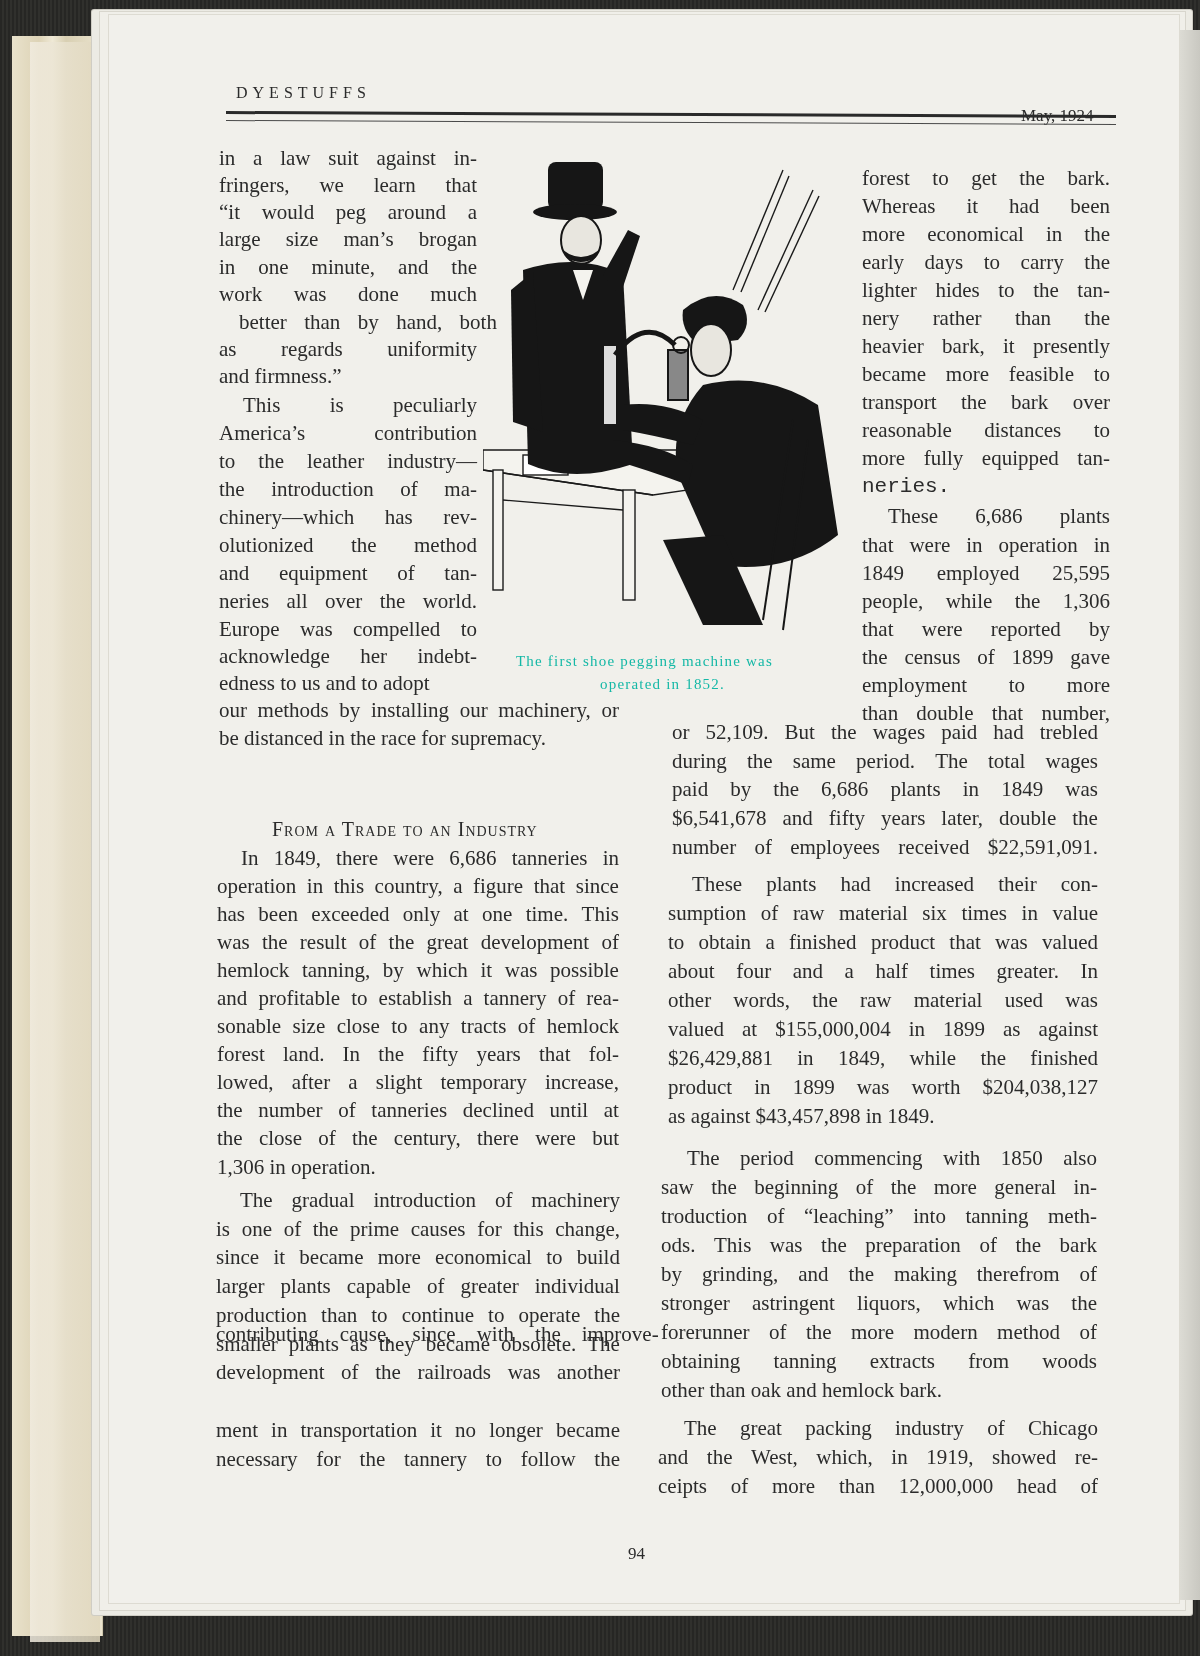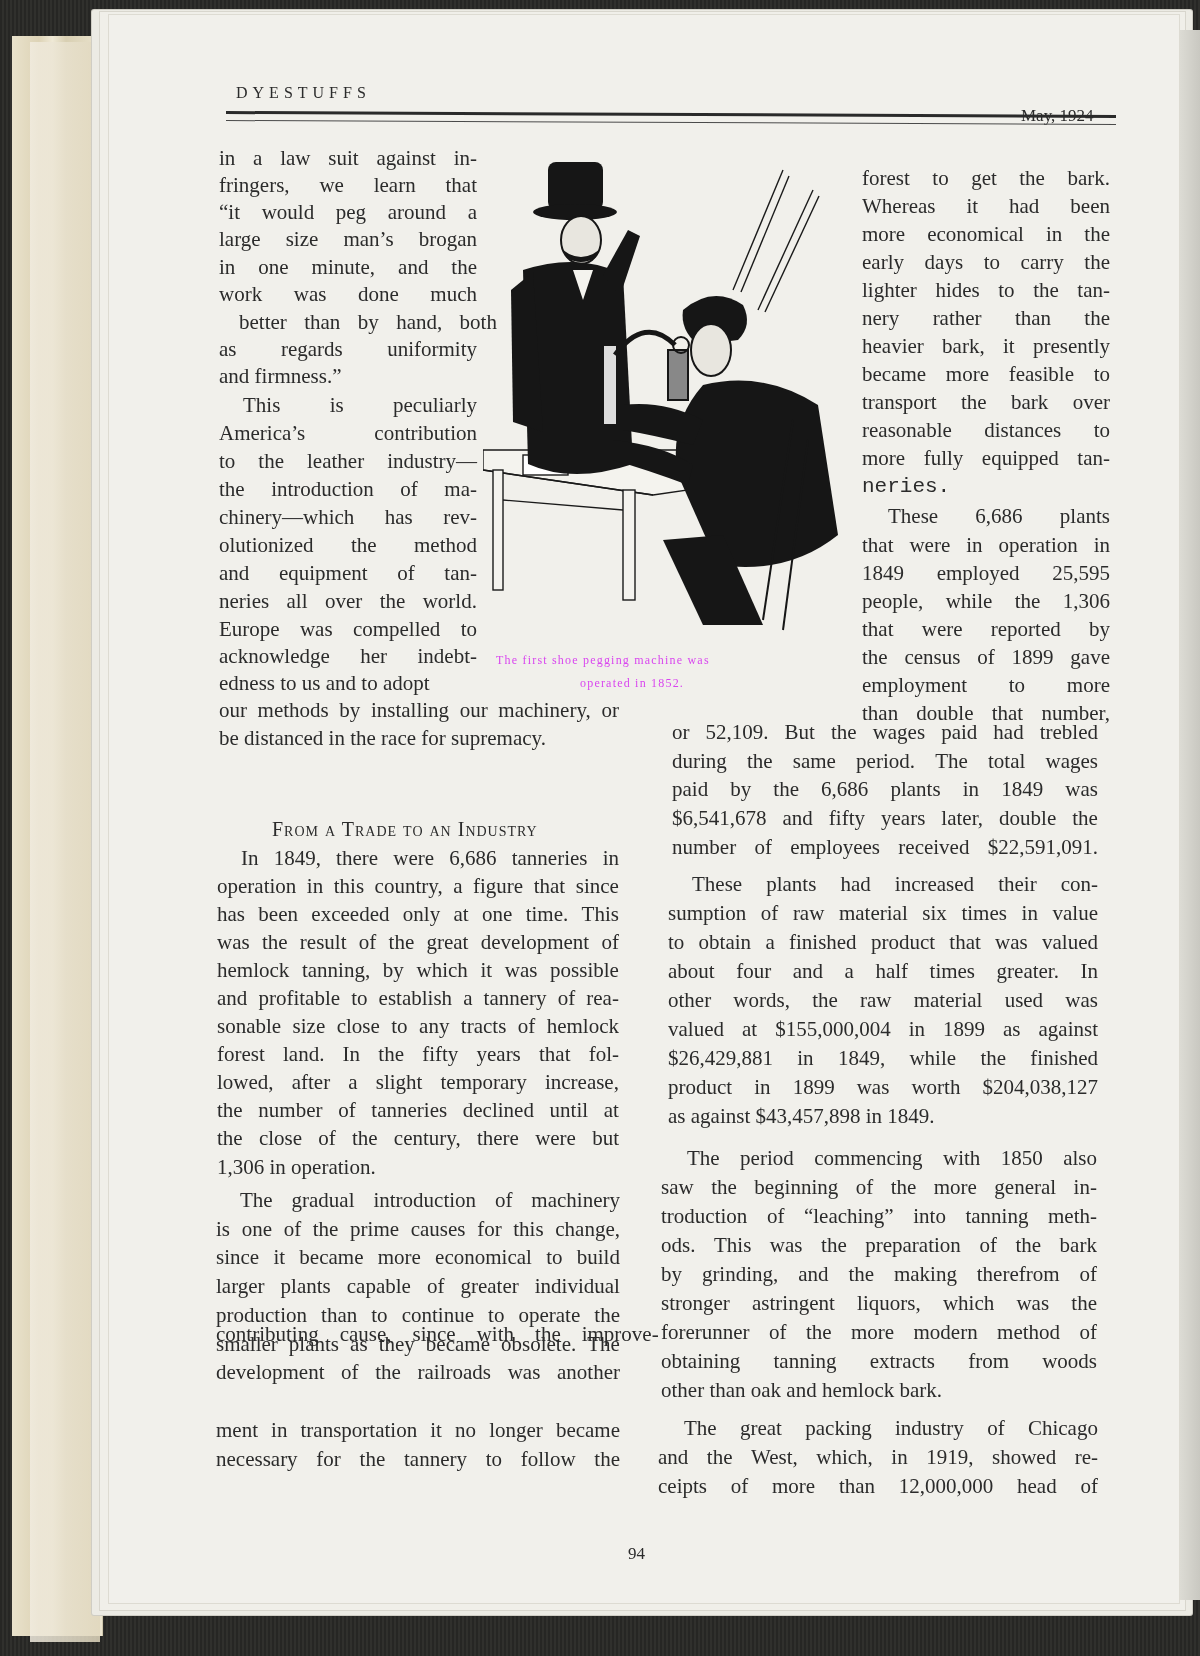--- a/index.html
+++ b/index.html
@@ -27,21 +27,21 @@
 
   .t { position:absolute; color:#2b2b2b; white-space:nowrap; font-size:21px; line-height:1; }
   .just { display:flex; justify-content:space-between; }
   .just > span { display:inline-block; }
 
   .hdr-title { position:absolute; left:236px; top:84px; font-size:16px; letter-spacing:5px; color:#2b2b2b;font-family:Liberation Serif, serif; }
   .hdr-date { position:absolute; left:1021px; top:106px; font-size:17px; color:#2b2b2b; }
   .rule-thick { position:absolute; left:226px; top:111px; width:890px; height:3px; background:#2a2a2a; transform:skewY(0.25deg); transform-origin:left; }
   .rule-thin { position:absolute; left:226px; top:120px; width:890px; height:1px; background:#4a4a4a; transform:skewY(0.25deg); transform-origin:left; }
 
-  .caption { position:absolute; font-size:12px; letter-spacing:1.2px; color:#d946ef; text-align:center; }
+  .caption { position:absolute; font-size:15px; letter-spacing:1.2px; color:#14b8a6; text-align:center;margin-left:20px; }
   .section-heading { position:absolute; left:272px; top:818px; font-size:20px; color:#2b2b2b; letter-spacing:1px; font-variant:small-caps; }
   .page-number { position:absolute; left:628px; top:1544px; font-size:17px; color:#2b2b2b; }
 
   .illustration { position:absolute; left:483px; top:150px; width:355px; height:490px; }
 </style>
 </head>
 <body>
 
 <div class="cover"></div>
 <div class="left-stack"></div>

